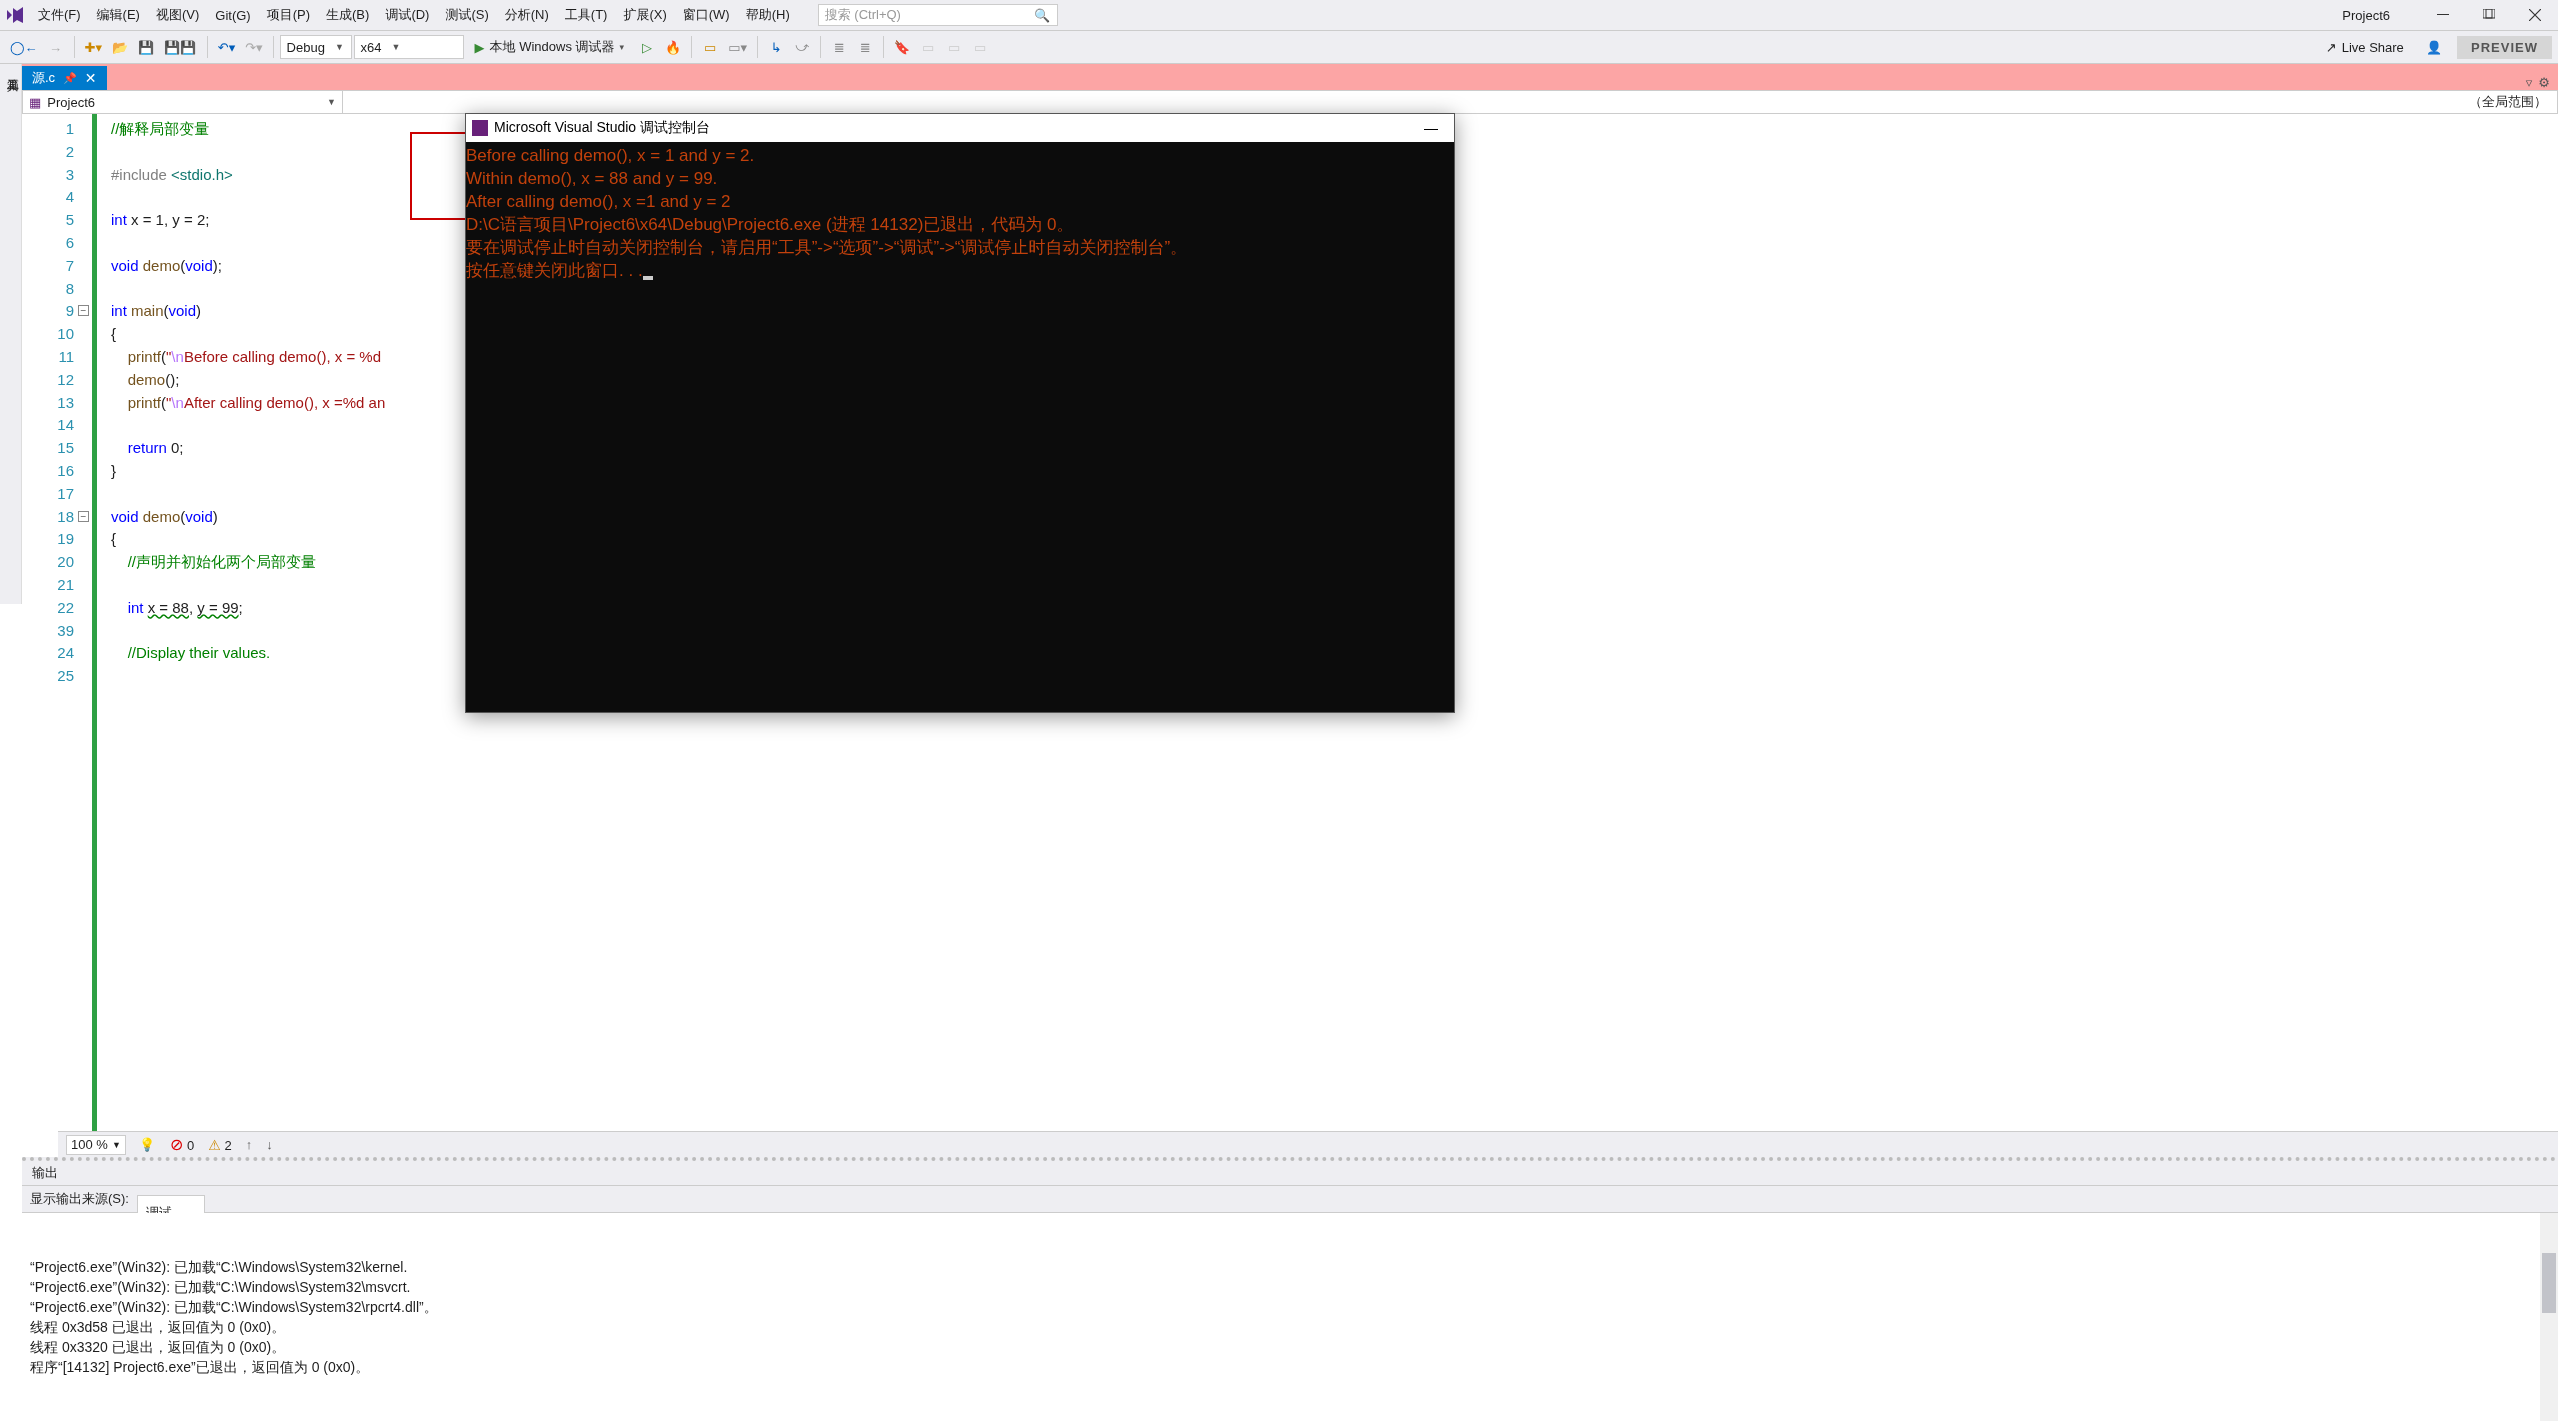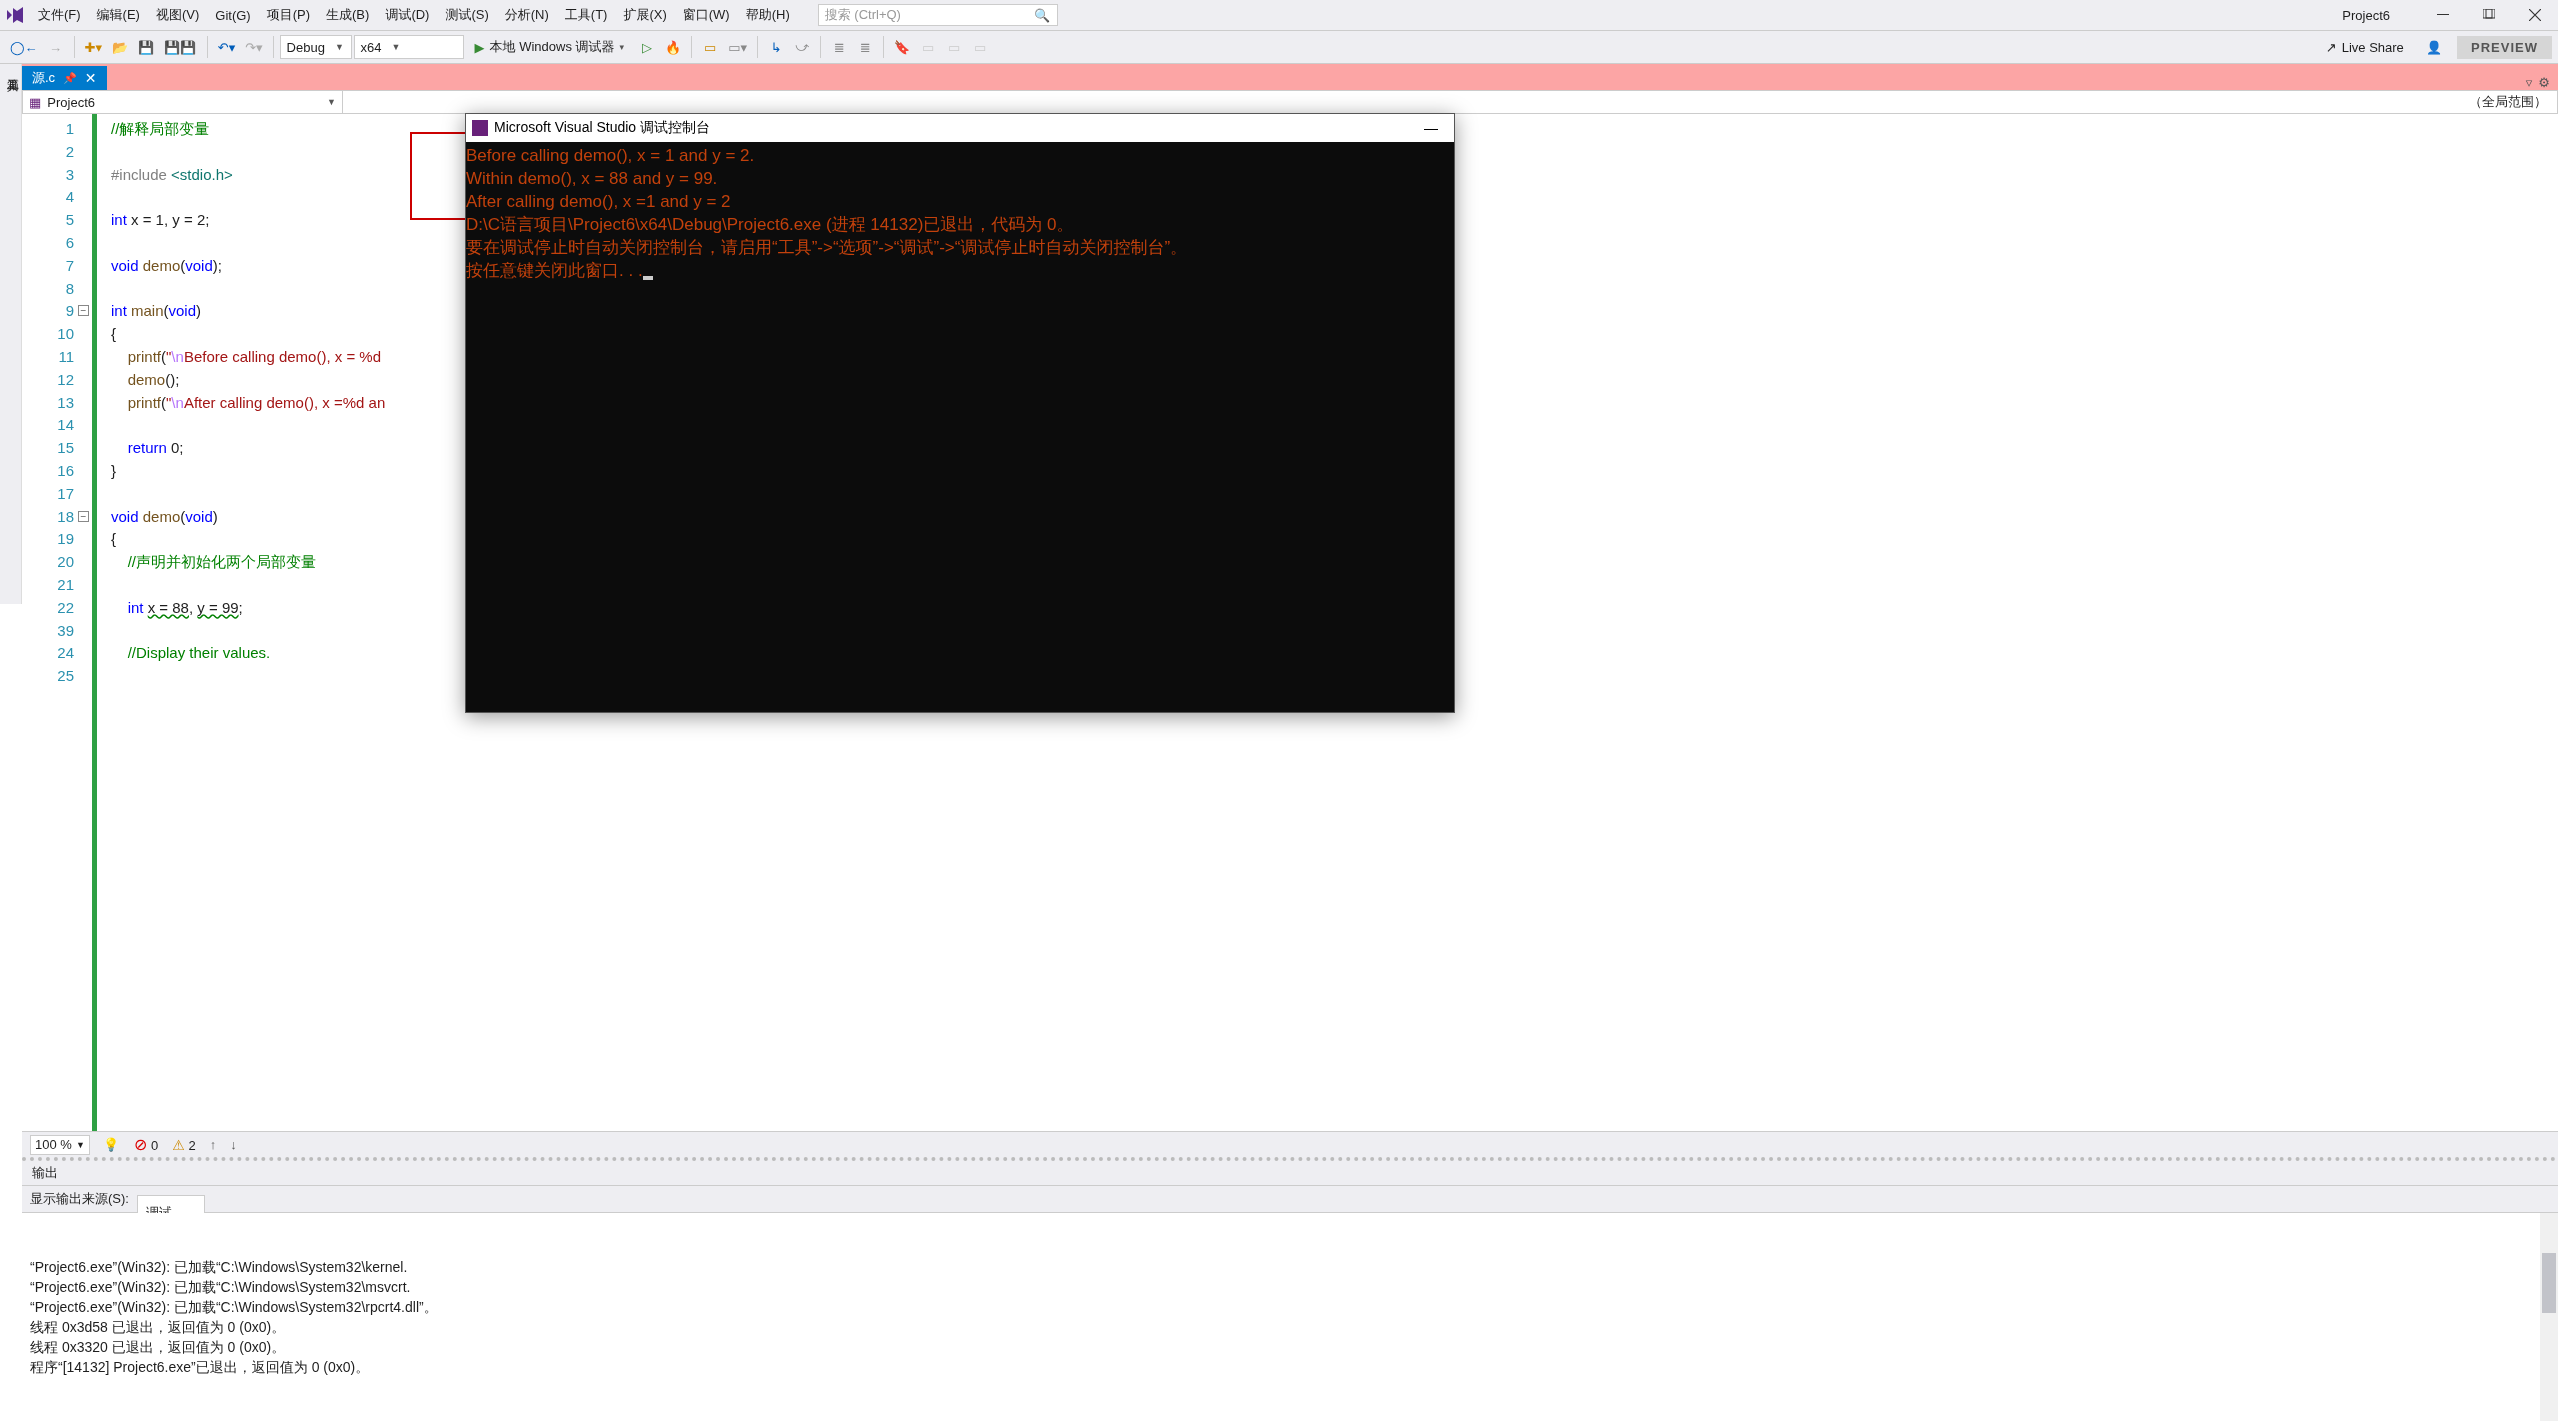--- a/index.html
+++ b/index.html
@@ -56,21 +56,21 @@
 .c-kw { color: #0000ff; }
 .c-inc { color: #808080; }
 .c-incfile { color: #0f766e; }
 .c-str { color: #a31515; }
 .c-esc { color: #b776fb; }
 .c-func { color: #74531f; }
 .wavy { text-decoration: underline wavy #008000; text-decoration-skip-ink: none; }
 .red-box { position: absolute; border: 2px solid #c00; pointer-events: none; }
 
 
-.zoom-row { height: 26px; border-top: 1px solid #ccc; background: #eeeef2; display: flex; align-items: center; padding: 0 8px; gap: 14px; font-size: 13px; }
+.zoom-row { height: 26px; border-top: 1px solid #ccc; background: #eeeef2; display: flex; align-items: center; padding: 0 8px; gap: 14px; font-size: 13px; margin-left: 36px; }
 .zoom-row .err { color: #d00; font-size: 16px; }
 .zoom-row .warn { color: #c80; font-size: 14px; }
 .zoom-row .arrup, .zoom-row .arrdn { color: #555; }
 .zoom-combo { border: 1px solid #ccc; background: #fff; padding: 0 4px; height: 20px; display: flex; align-items: center; gap: 4px; }
 
 
 .output-panel { border-top: 4px dotted #bbb; background: #eeeef2; }
 .out-tab { background: #eeeef2; padding: 3px 10px; display: inline-block; font-size: 13px; }
 .out-toolbar { background: #eeeef2; border-top: 1px solid #ccc; border-bottom: 1px solid #ccc; height: 28px; display: flex; align-items: center; padding: 0 8px; gap: 8px; }
 .out-combo { border: 1px solid #ccc; background: #fff; padding: 1px 32px 1px 8px; height: 37px; display: flex; align-items: center; margin-top: 28px; }

